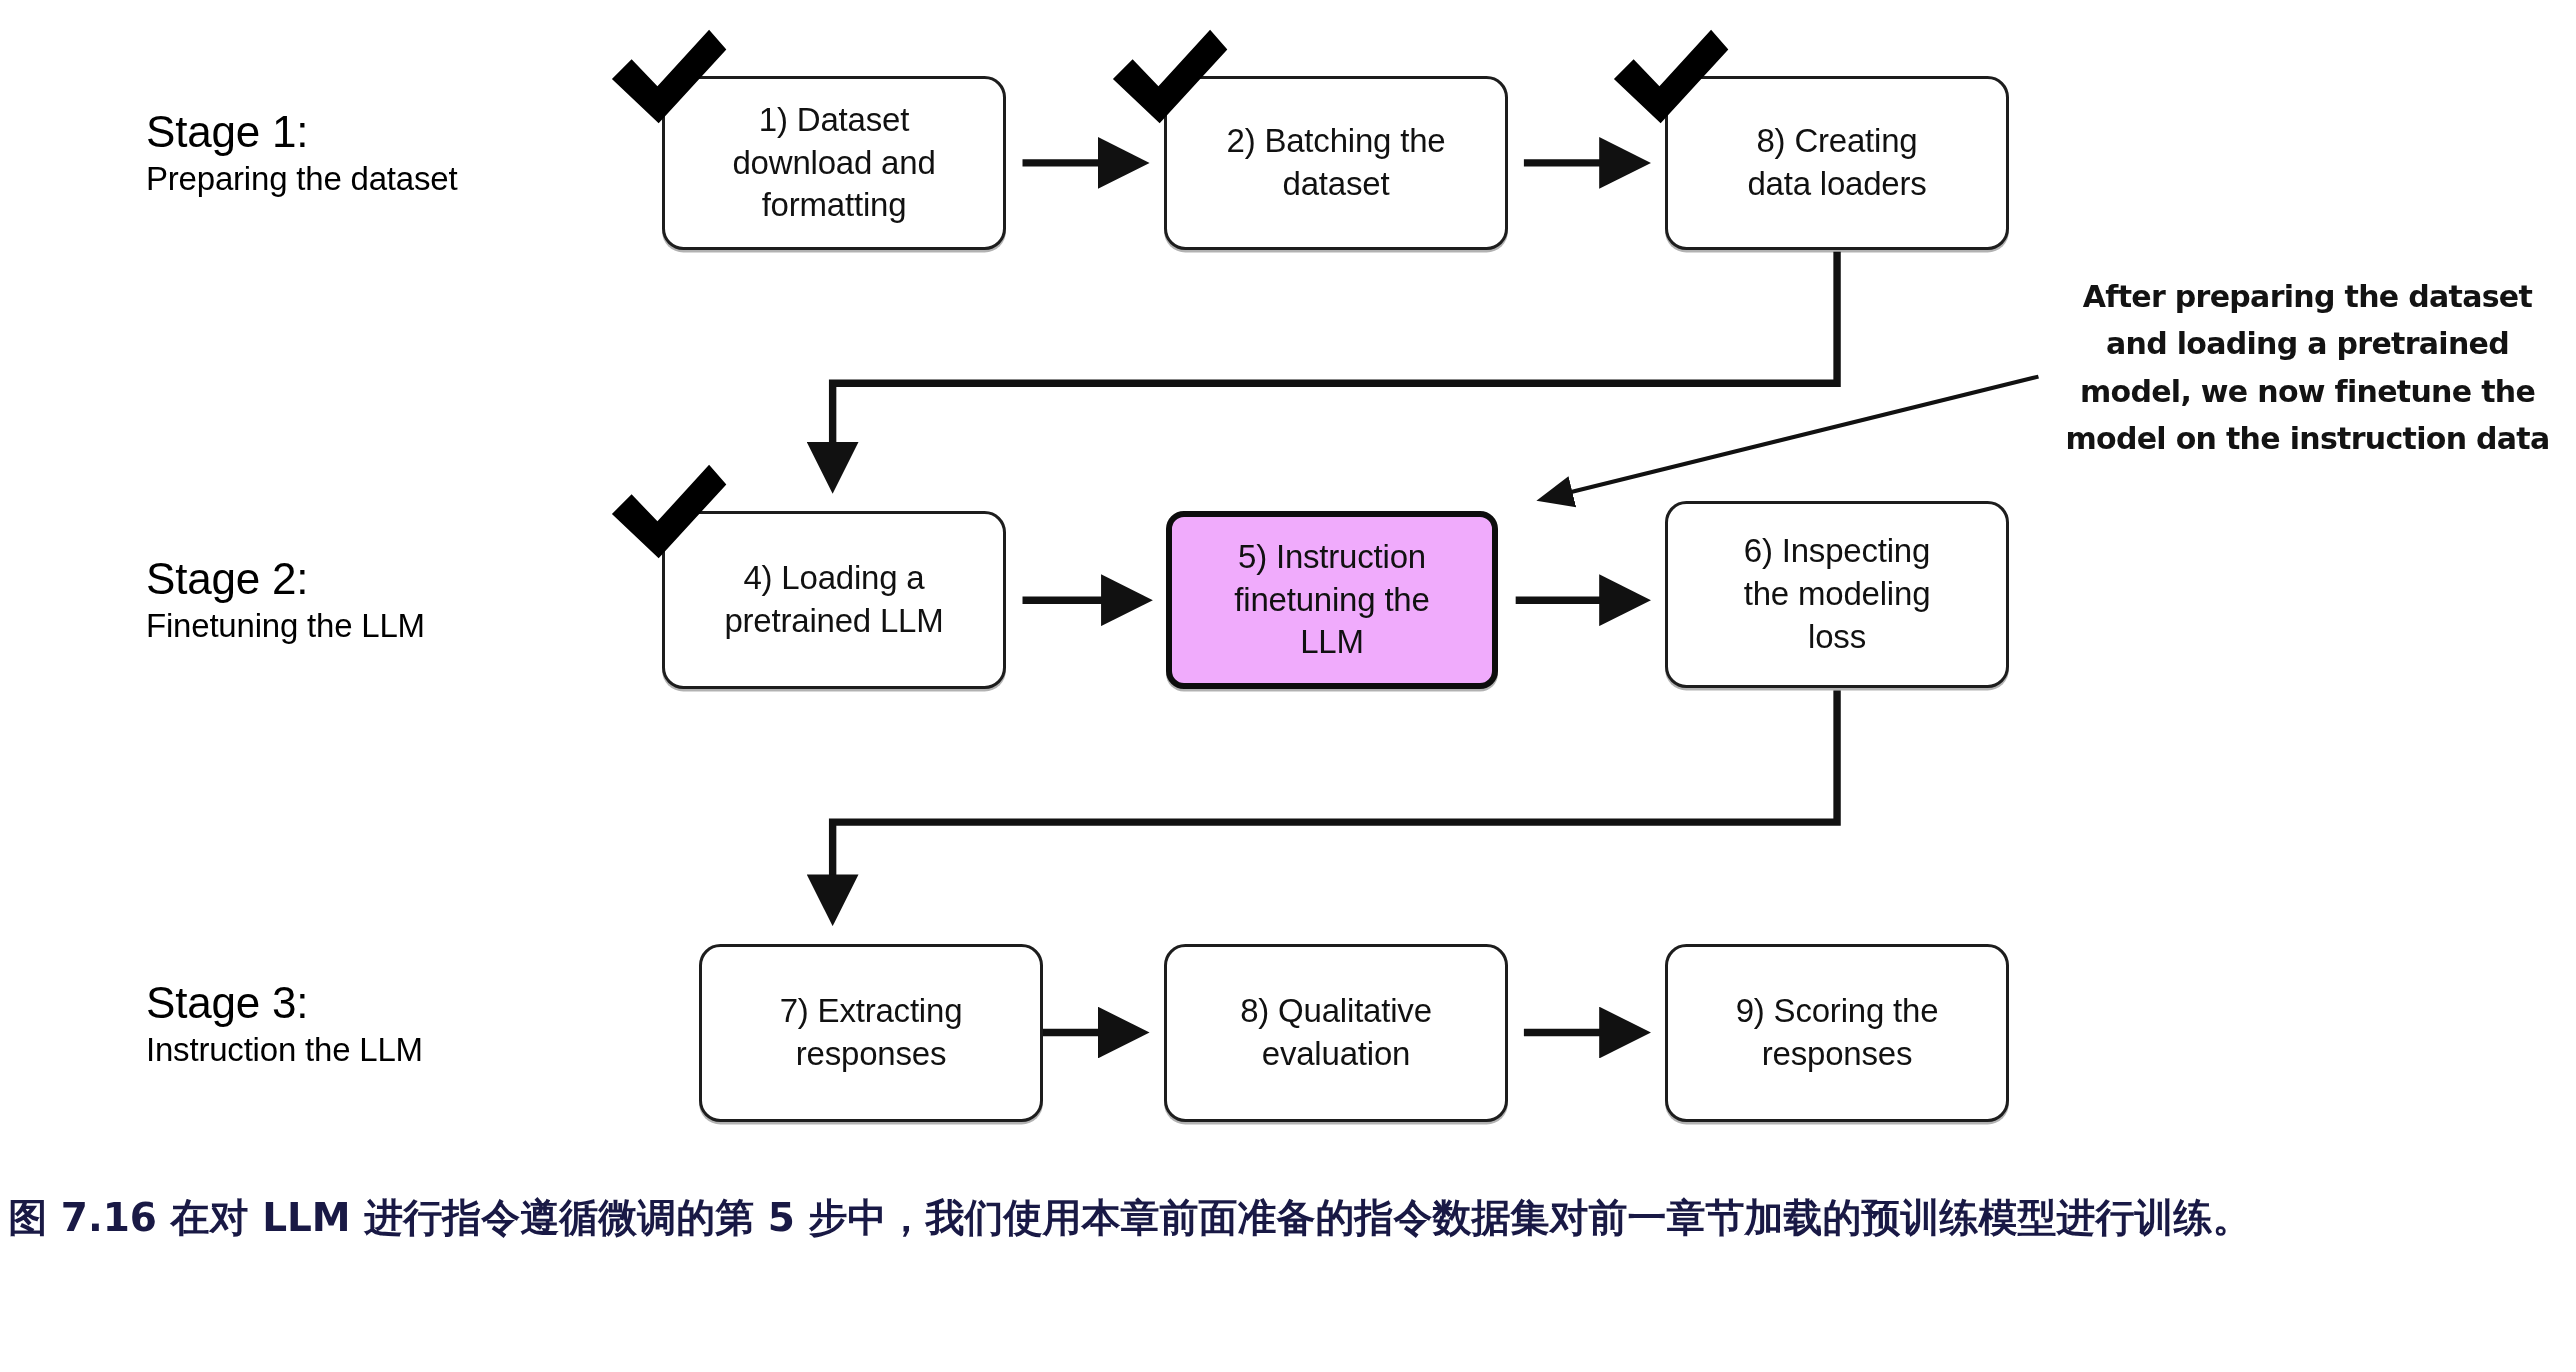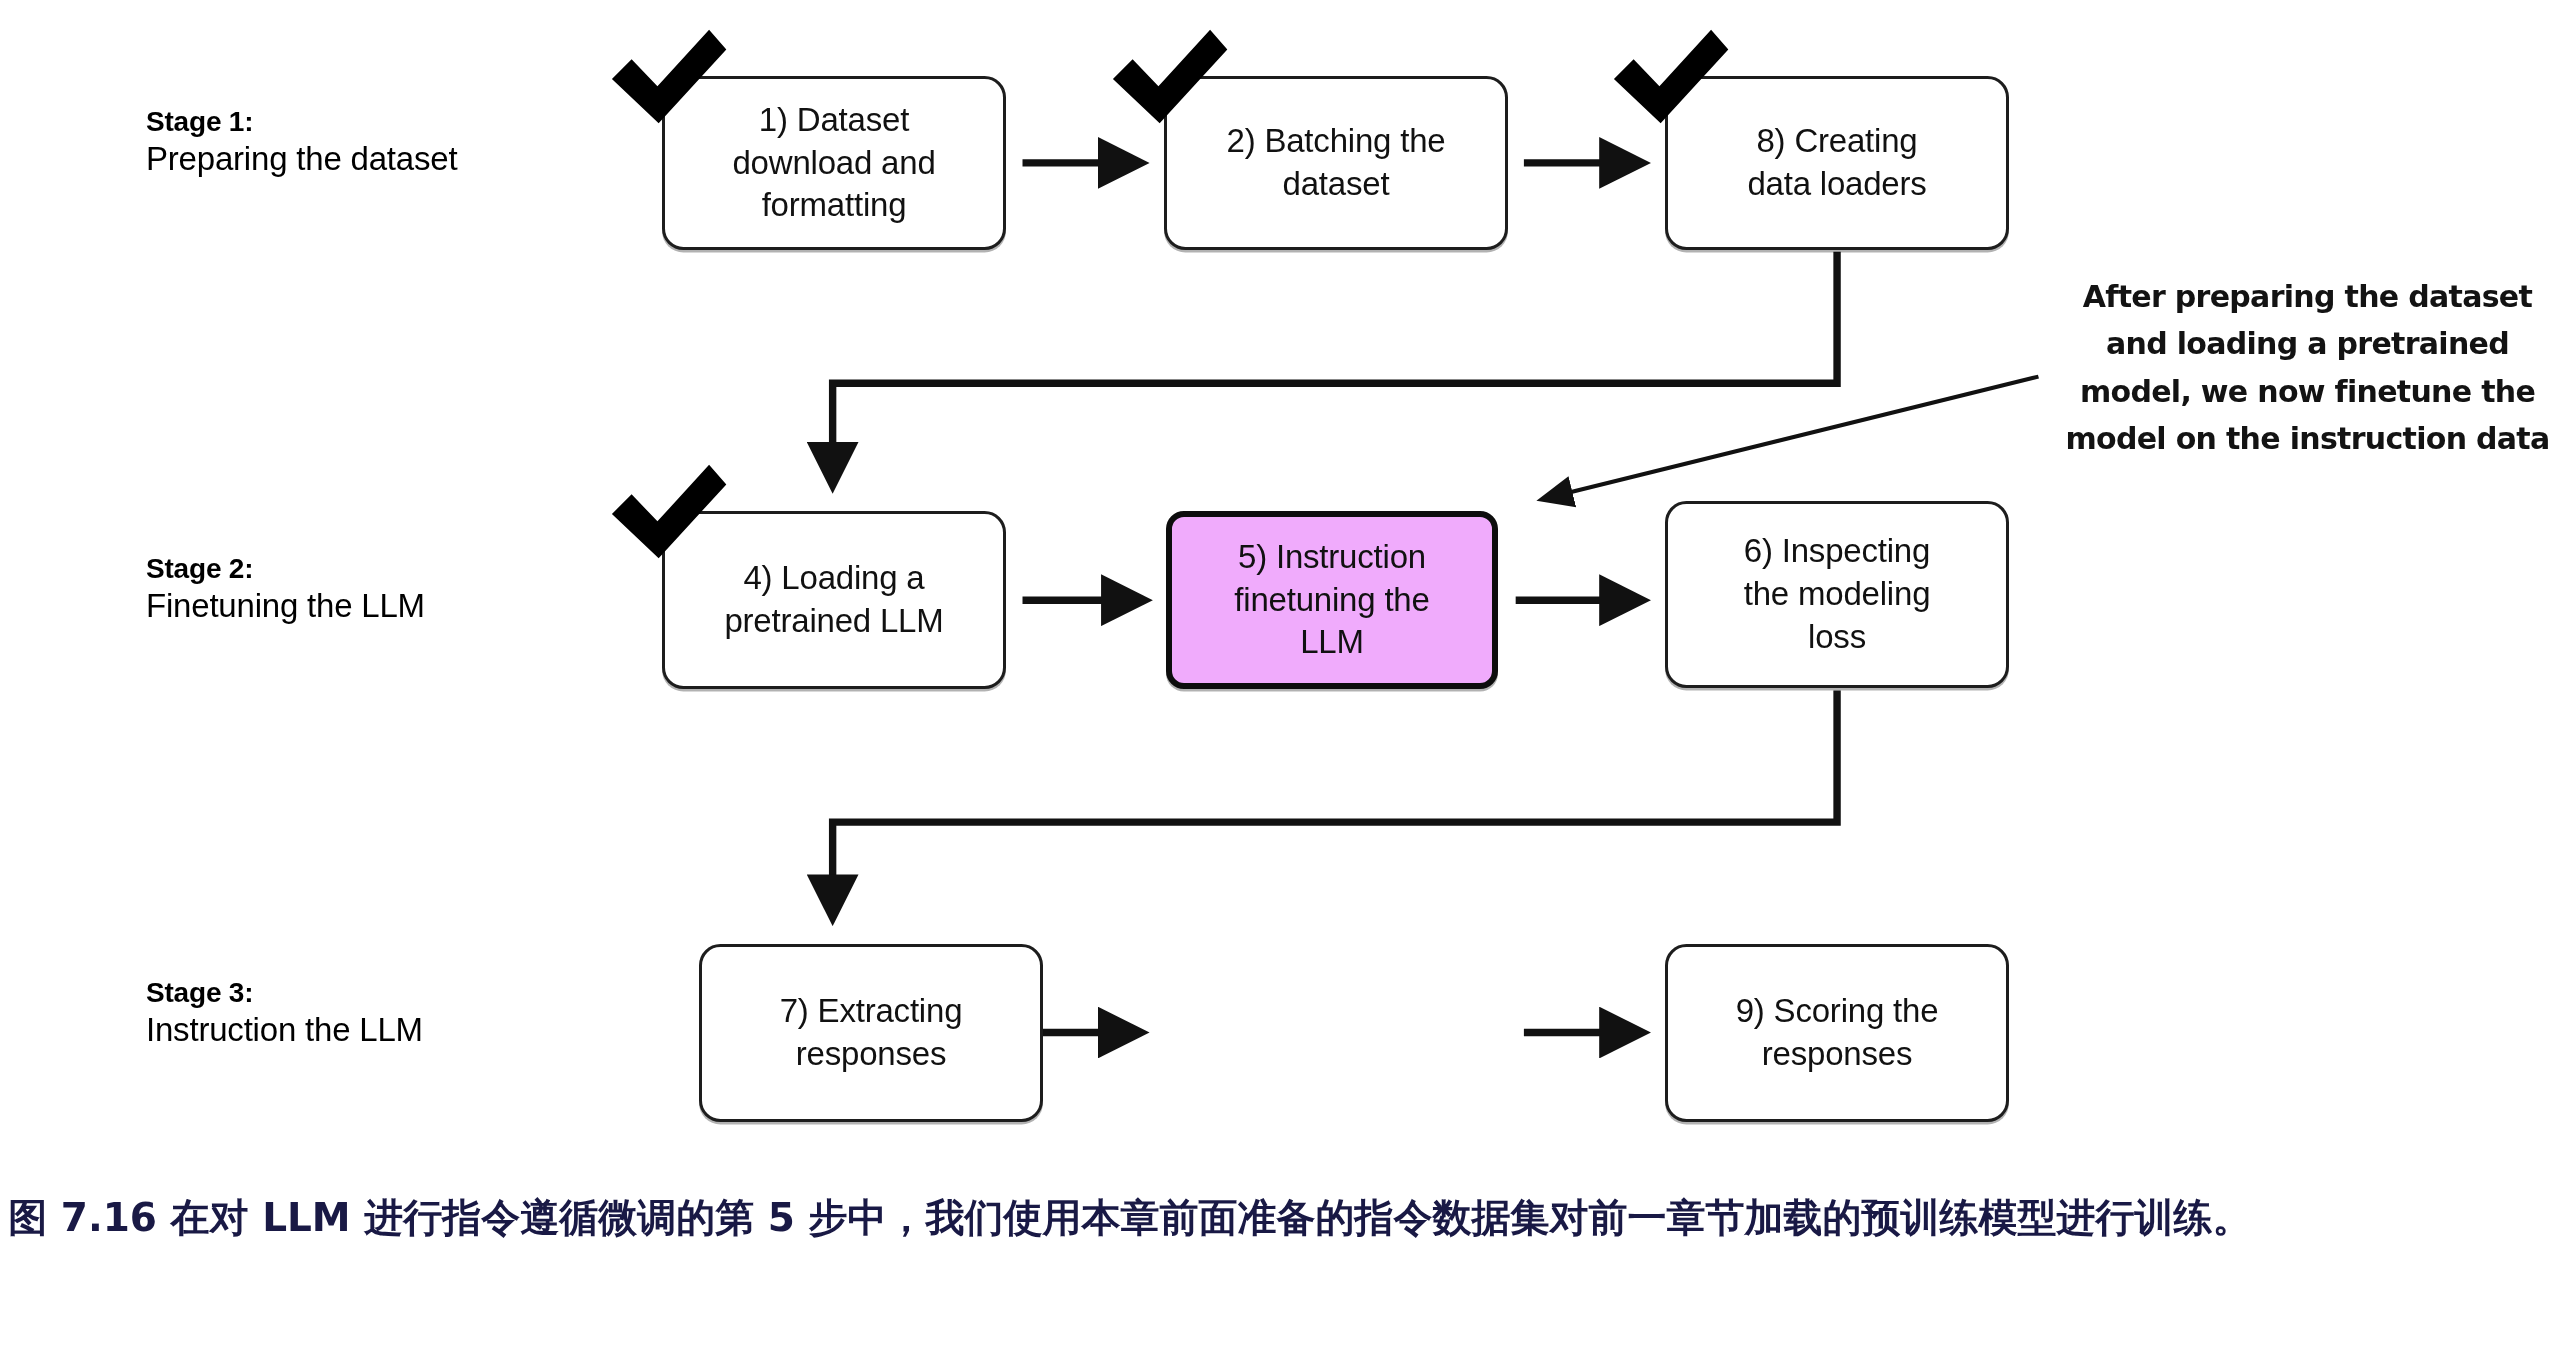--- a/index.html
+++ b/index.html
@@ -31,22 +31,22 @@
   }
 
   
   .stage-label {
     position: absolute;
     color: #000000;
     line-height: 1.22;
   }
   .stage-label .stage-title {
     display: block;
-    font-weight: bold;
-    font-size: 28px;
+    font-weight: normal;
+    font-size: 44px;
     letter-spacing: -0.2px;
   }
   .stage-label .stage-sub {
     display: block;
     font-weight: normal;
     font-size: 33px;
     letter-spacing: -0.2px;
   }
   #stage-label-1 { left: 146px; top: 105px; }
   #stage-label-2 { left: 146px; top: 552px; }
@@ -220,20 +220,24 @@
   <div class="node-box" id="node-6">
     <span class="node-label">6) Inspecting
 the modeling
 loss</span>
   </div>
 
   <div class="node-box" id="node-7">
     <span class="node-label">7) Extracting
 responses</span>
   </div>
+  <div class="node-box" id="node-8">
+    <span class="node-label">8) Qualitative
+evaluation</span>
+  </div>
   <div class="node-box" id="node-9">
     <span class="node-label">9) Scoring the
 responses</span>
   </div>
 
   <svg class="check-mark" id="check-1" viewBox="0 0 100 100" xmlns="http://www.w3.org/2000/svg">
     <path d="M4,52 L20,36 L41,58 L83,12 L97,28 L42,88 Z" fill="#000000"></path>
   </svg>
   <svg class="check-mark" id="check-2" viewBox="0 0 100 100" xmlns="http://www.w3.org/2000/svg">
     <path d="M4,52 L20,36 L41,58 L83,12 L97,28 L42,88 Z" fill="#000000"></path>

